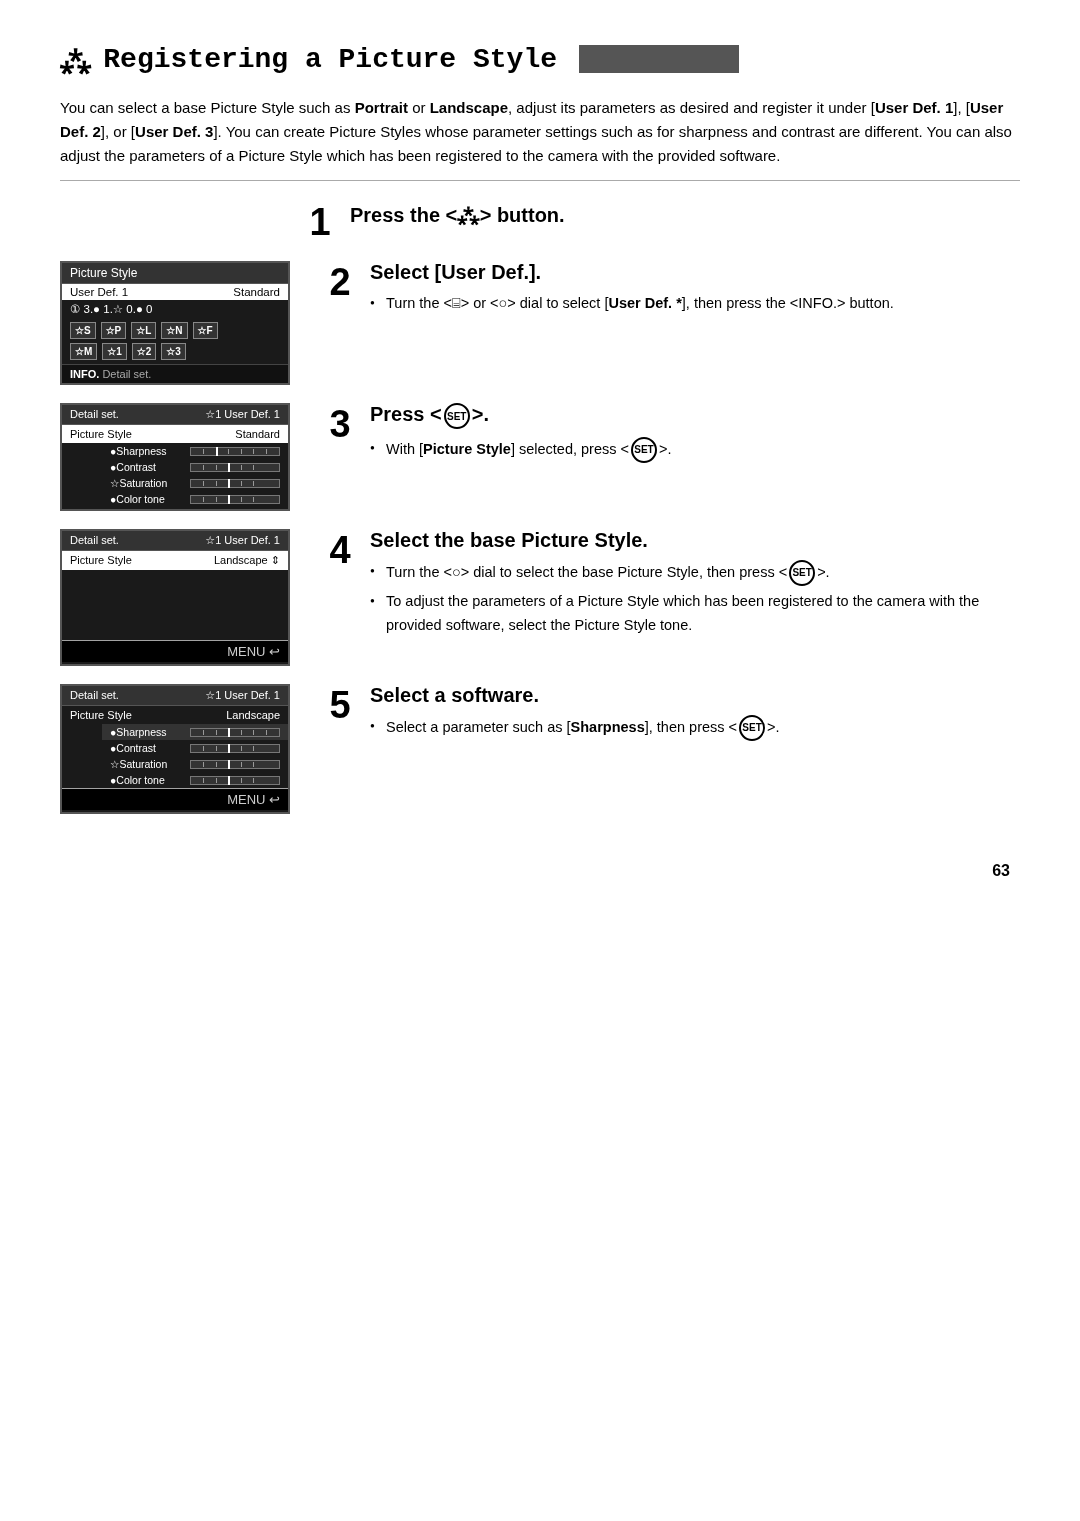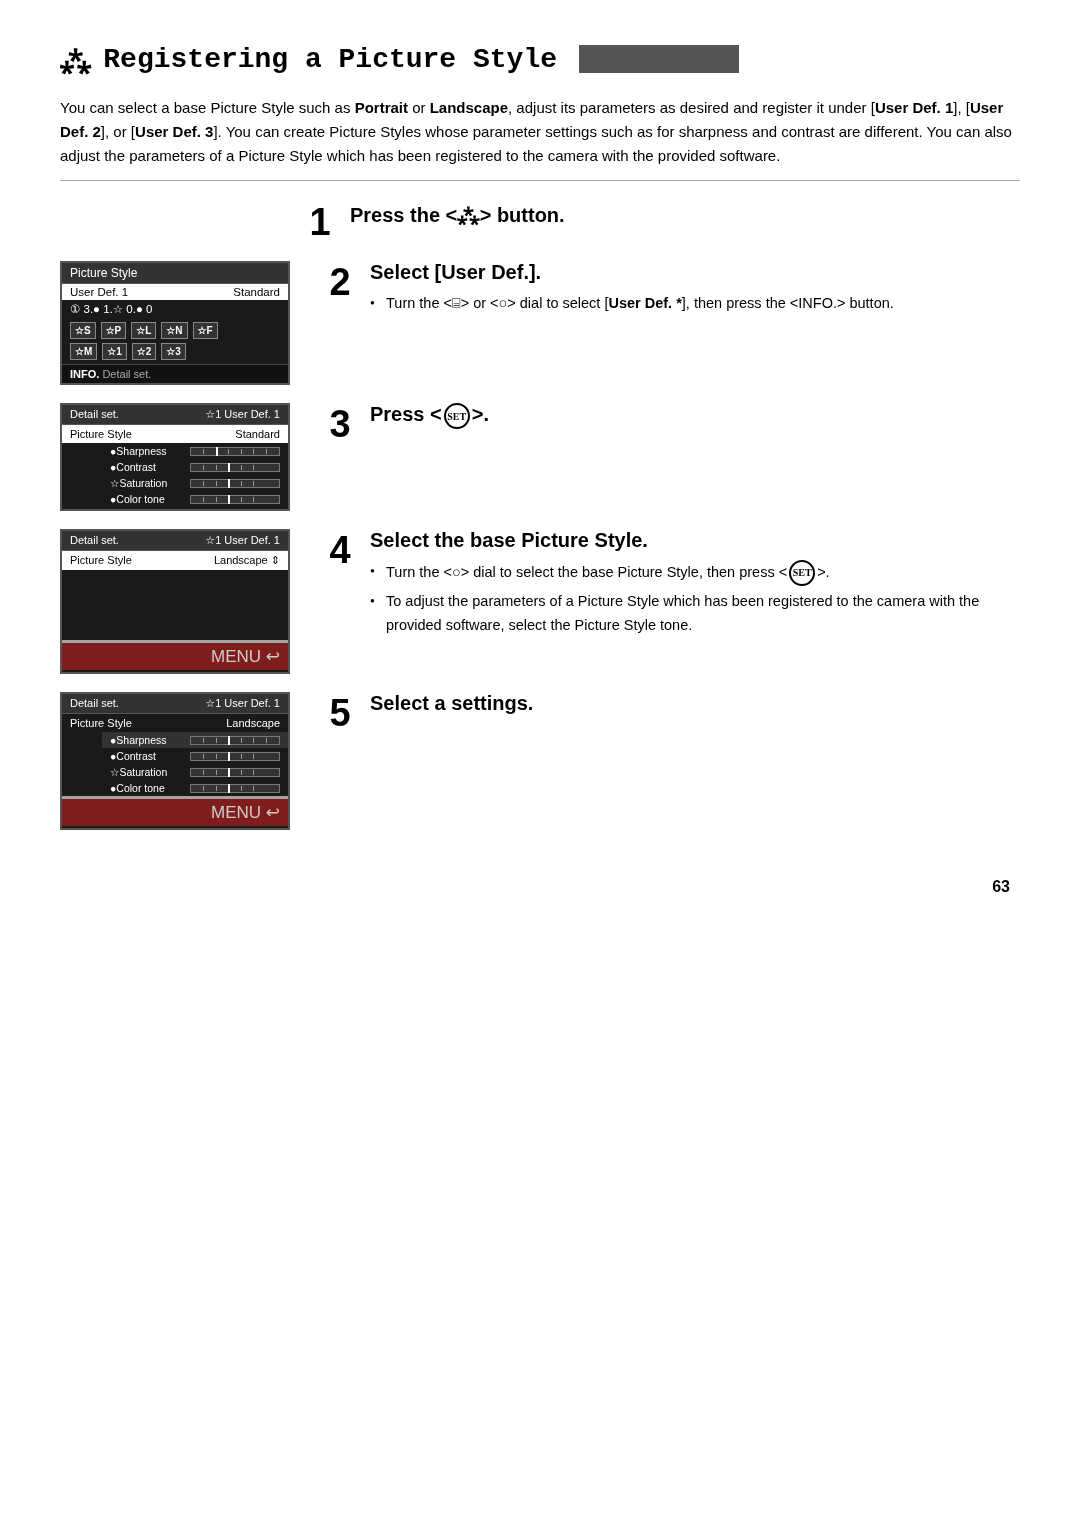--- a/index.html
+++ b/index.html
@@ -193,38 +193,37 @@
       align-items: center;
       justify-content: center;
       border: 2px solid #000;
       border-radius: 50%;
       width: 26px;
       height: 26px;
       font-size: 10px;
       font-weight: bold;
       vertical-align: middle;
       margin: 0 2px;
-      font-family: Liberation Serif, serif;
     }
 
     
     .page-number {
       text-align: right;
       font-size: 16px;
       font-weight: bold;
       margin-top: 30px;
       padding-right: 10px;
     }
 
     .menu-footer {
-      background: #7f1d1d;
+      background: #000000;
       color: #ccc;
       padding: 3px 8px;
-      font-size: 17px;
-      border-top: 3px solid #a3a3a3;
+      font-size: 13px;
+      border-top: 1px solid #a3a3a3;
       display: flex;
       justify-content: flex-end;
     }
 
     
     .step1-row {
       display: flex;
       align-items: flex-start;
       gap: 10px;
       margin-bottom: 20px;
@@ -436,20 +435,27 @@
           </span>
         </div>
       </div>
     </div>
 
     <div class="content-col">
       <span class="step-number">3</span>
       <div class="step-content">
         <div class="step-title">
           Press &lt;<span class="set-inline">SET</span>&gt;.
+        </div>
+        <div class="step-body">
+          <ul>
+            <li>
+              With [<strong>Picture Style</strong>] selected, press &lt;<span class="set-inline">SET</span>&gt;.
+            </li>
+          </ul>
         </div>
       </div>
     </div>
   </div>
 
   <div class="step-row-with-screen">
 
     <div class="screen-col">
       <div class="camera-screen2">
         <div class="screen2-header">
@@ -545,21 +551,28 @@
         </div>
         <div class="menu-footer">
           <span>MENU ↩</span>
         </div>
       </div>
     </div>
 
     <div class="content-col">
       <span class="step-number">5</span>
       <div class="step-content">
-        <div class="step-title">Select a settings.</div>
+        <div class="step-title">Select a software.</div>
+        <div class="step-body">
+          <ul>
+            <li>
+              Select a parameter such as [<strong>Sharpness</strong>], then press &lt;<span class="set-inline">SET</span>&gt;.
+            </li>
+          </ul>
+        </div>
       </div>
     </div>
   </div>
 
 </div>
 
 <div class="page-number">
   <span>63</span>
 </div>
 

